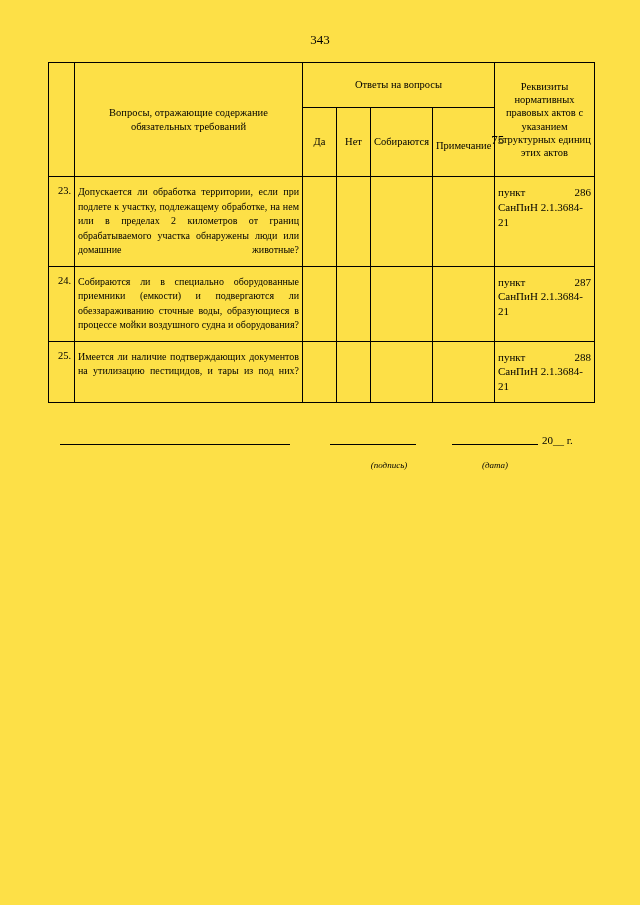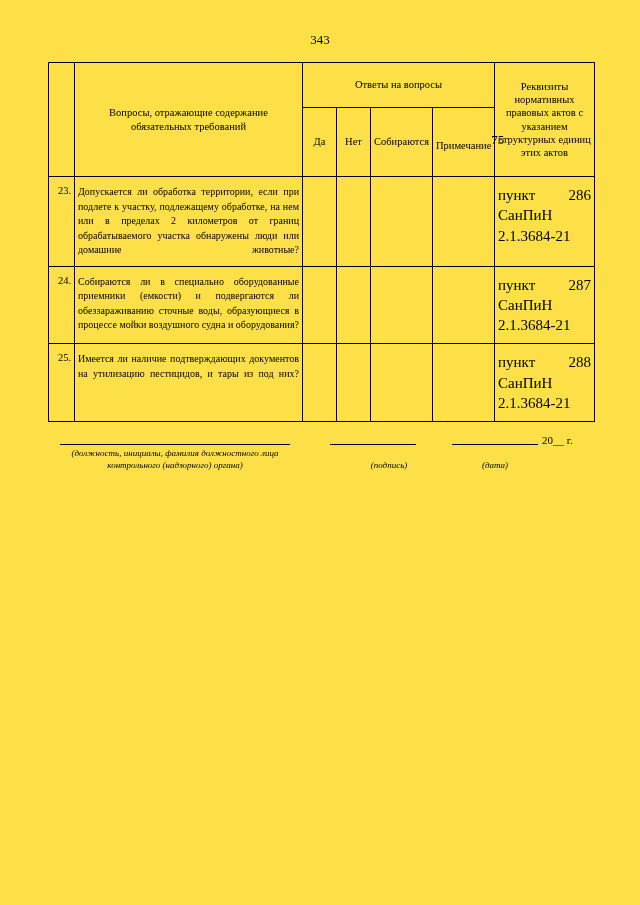--- a/index.html
+++ b/index.html
@@ -65,21 +65,21 @@
     font-size: 10.5px;
   }
   .q-cell {
     text-align: justify;
     text-align-last: justify;
     line-height: 1.45;
     font-size: 10px;
     padding: 2px 4px 6px 4px;
   }
   .ref-cell {
-    font-size: 15px;
+    font-size: 11px;
     line-height: 1.35;
     padding: 2px 4px;
     position: relative;
   }
   .ref-cell .ref-top {
     display: flex;
     justify-content: space-between;
   }
   sup { font-size: 13px; vertical-align: super; }
 
@@ -207,19 +207,18 @@
   </table>
 
   <div class="sig-block">
     <div class="sig-row">
       <span class="rule rule-1"></span>
       <span class="rule rule-2"></span>
       <span class="rule rule-3"></span>
       <span class="date-tail">20__ г.</span>
     </div>
     <div style="position:relative; height:46px;">
-      <div class="cap cap-1" style="top:-2px;">(должность, инициалы, фамилия должностного лица контрольного (надзорного) органа)</div>
       <div class="cap cap-2" style="top:10px;">(подпись)</div>
       <div class="cap cap-3" style="top:10px;">(дата)</div>
     </div>
   </div>
 
 </div>
 
 </body></html>

